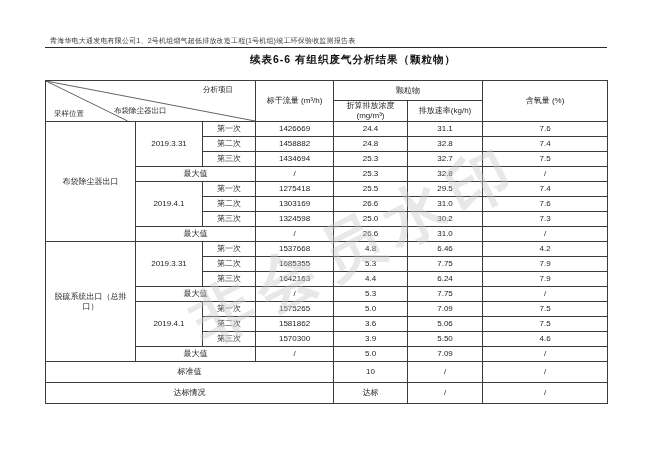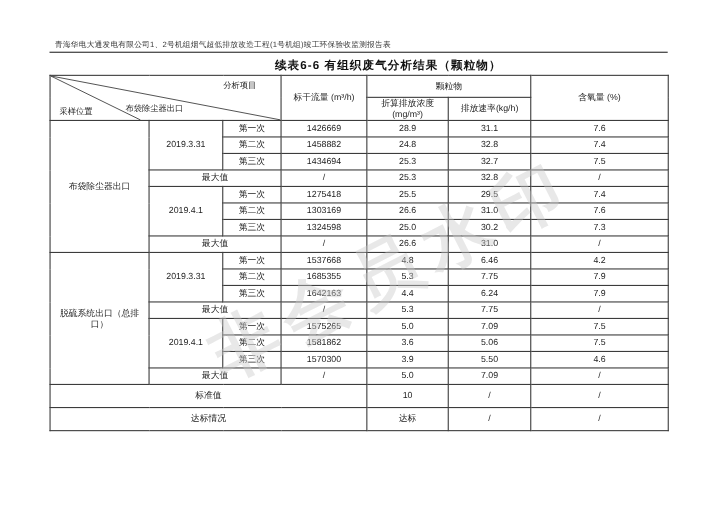--- a/index.html
+++ b/index.html
@@ -14,21 +14,21 @@
     font-size:7px;color:#3a3a3a;letter-spacing:.2px;white-space:nowrap;
   }
   .header-rule{
     position:absolute;left:45px;top:47px;width:562px;height:1px;background:#2a2a2a;
   }
   .page-title{
     position:absolute;left:0;top:53px;width:650px;text-align:center;
     font-size:10.5px;font-weight:bold;color:#111;letter-spacing:1px;padding-left:28px;
   }
   table.results{
-    position:absolute;left:45px;top:68px;width:562px;
+    position:absolute;left:45px;top:80px;width:562px;
     border-collapse:collapse;table-layout:fixed;
     font-size:8px;color:#1d1d1d;
   }
   table.results td{
     border:1px solid #3c3c3c;
     text-align:center;vertical-align:middle;
     padding:0 2px;line-height:1.25;
     overflow:hidden;
   }
   tr.hdr td{height:19px;}
@@ -89,21 +89,21 @@
   <tr class="hdr">
     <td>折算排放浓度 (mg/m³)</td>
     <td>排放速率(kg/h)</td>
   </tr>
 
   <tr class="data">
     <td rowspan="8">布袋除尘器出口</td>
     <td rowspan="3">2019.3.31</td>
     <td>第一次</td>
     <td>1426669</td>
-    <td>28.9</td>
+    <td>24.4</td>
     <td>31.1</td>
     <td>7.6</td>
   </tr>
   <tr class="data">
     <td>第二次</td>
     <td>1458882</td>
     <td>24.8</td>
     <td>32.8</td>
     <td>7.4</td>
   </tr>

